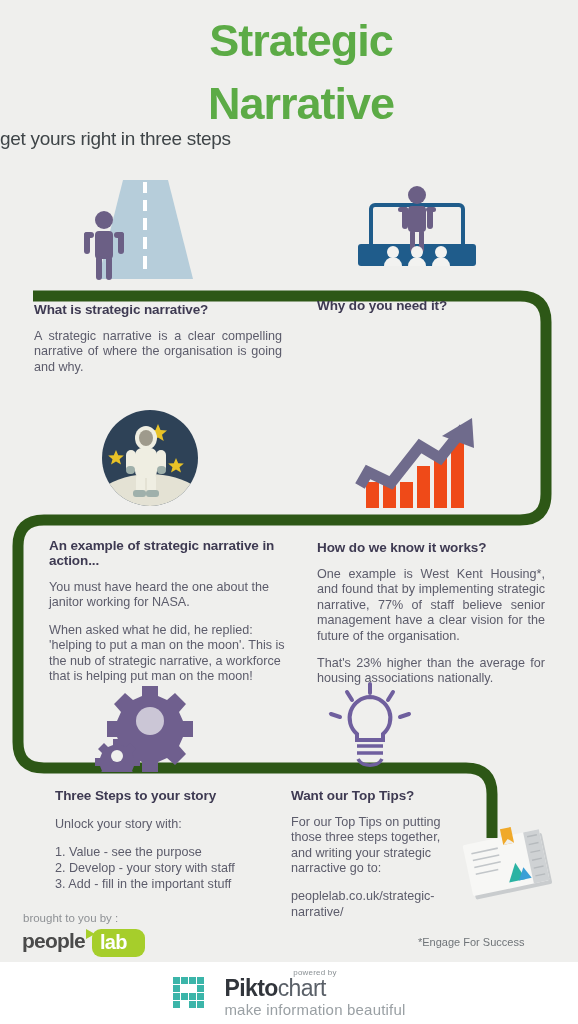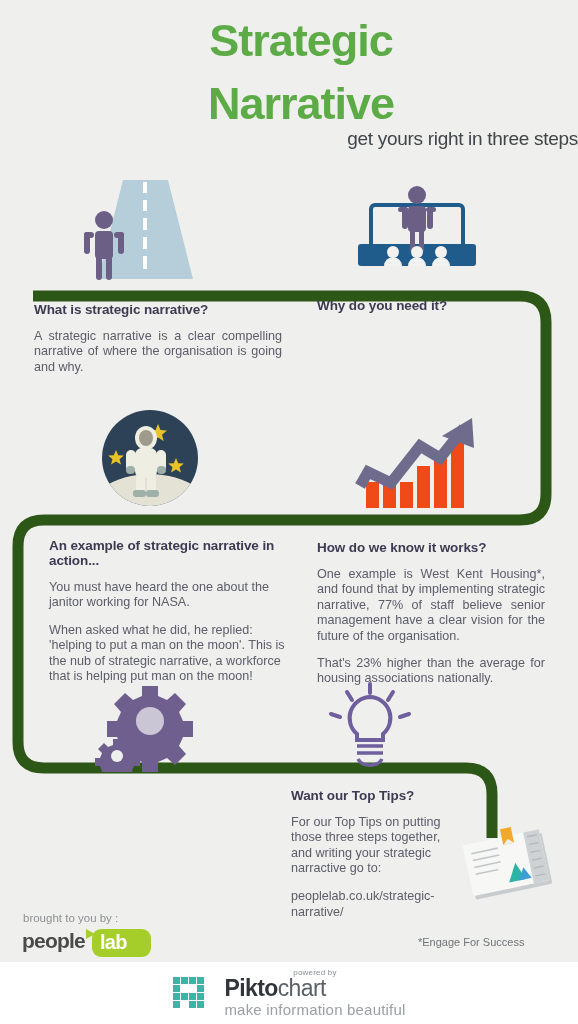--- a/index.html
+++ b/index.html
@@ -14,21 +14,21 @@
 
   
   .title{
     position:absolute;left:0;top:18px;width:578px;text-align:center;
     color:#5cab46;font-weight:bold;font-size:45px;line-height:45px;
     letter-spacing:-1px;
     padding-left:12px;
   }
   .title .l2{display:block;margin-top:18px;}
   .subtitle{
-    position:absolute;left:0;top:128px;width:578px;text-align:right;
+    position:absolute;left:0;top:128px;width:578px;text-align:left;
     color:#3f4548;font-size:19px;letter-spacing:-0.3px;
   }
 
   
   .ribbon{position:absolute;left:0;top:0;width:578px;height:1024px;pointer-events:none;}
 
   
   .illus{position:absolute;}
 
   
@@ -81,21 +81,21 @@
   }
   .logo{position:absolute;left:22px;top:929px;display:flex;align-items:flex-start;}
   .logo .people{
     color:#4a4a4a;font-weight:bold;font-size:21px;letter-spacing:-0.8px;
   }
   .logo .tick{
     width:0;height:0;border-top:5px solid transparent;border-bottom:5px solid transparent;
     border-left:9px solid #a6ce2b;margin:0 -1px 0 1px;
   }
   .logo .labwrap{
-    background:#a6ce2b;border-radius:9px;padding:2px 24px 3px 8px;margin-left:-2px;
+    background:#a6ce2b;border-radius:9px;padding:2px 18px 3px 8px;margin-left:-2px;
   }
   .logo .lab{color:#ffffff;font-weight:bold;font-size:20px;letter-spacing:-0.6px;}
 
   .engage{
     position:absolute;left:418px;top:936px;color:#6f7478;font-size:11px;
   }
 
   
   .pikto{
     position:absolute;left:0;top:962px;width:578px;height:62px;background:#ffffff;
@@ -284,20 +284,29 @@
     <p class="bd">You must have heard the one about the janitor working for NASA.</p>
     <p class="bd">When asked what he did, he replied: 'helping to put a man on the moon'. This is the nub of strategic narrative, a workforce that is helping put man on the moon!</p>
   </div>
 
   <div class="block" id="block-how">
     <p class="hd">How do we know it works?</p>
     <p class="bd">One example is West Kent Housing*, and found that by implementing strategic narrative, 77% of staff believe senior management have a clear vision for the future of the organisation.</p>
     <p class="bd">That's 23% higher than the average for housing associations nationally.</p>
   </div>
 
+  <div class="block" id="block-steps">
+    <p class="hd">Three Steps to your story</p>
+    <p class="bd">Unlock your story with:</p>
+    <ul class="steps-list">
+      <li>1. Value - see the purpose</li>
+      <li>2. Develop - your story with staff</li>
+      <li>3. Add - fill in the important stuff</li>
+    </ul>
+  </div>
 
   <div class="block" id="block-tips">
     <p class="hd">Want our Top Tips?</p>
     <p class="bd">For our Top Tips on putting those three steps together, and writing your strategic narractive go to:</p>
     <p class="linkline">peoplelab.co.uk/strategic-narrative/</p>
   </div>
 
   <div class="brought">brought to you by :</div>
   <div class="logo">
     <span class="people">people</span>

